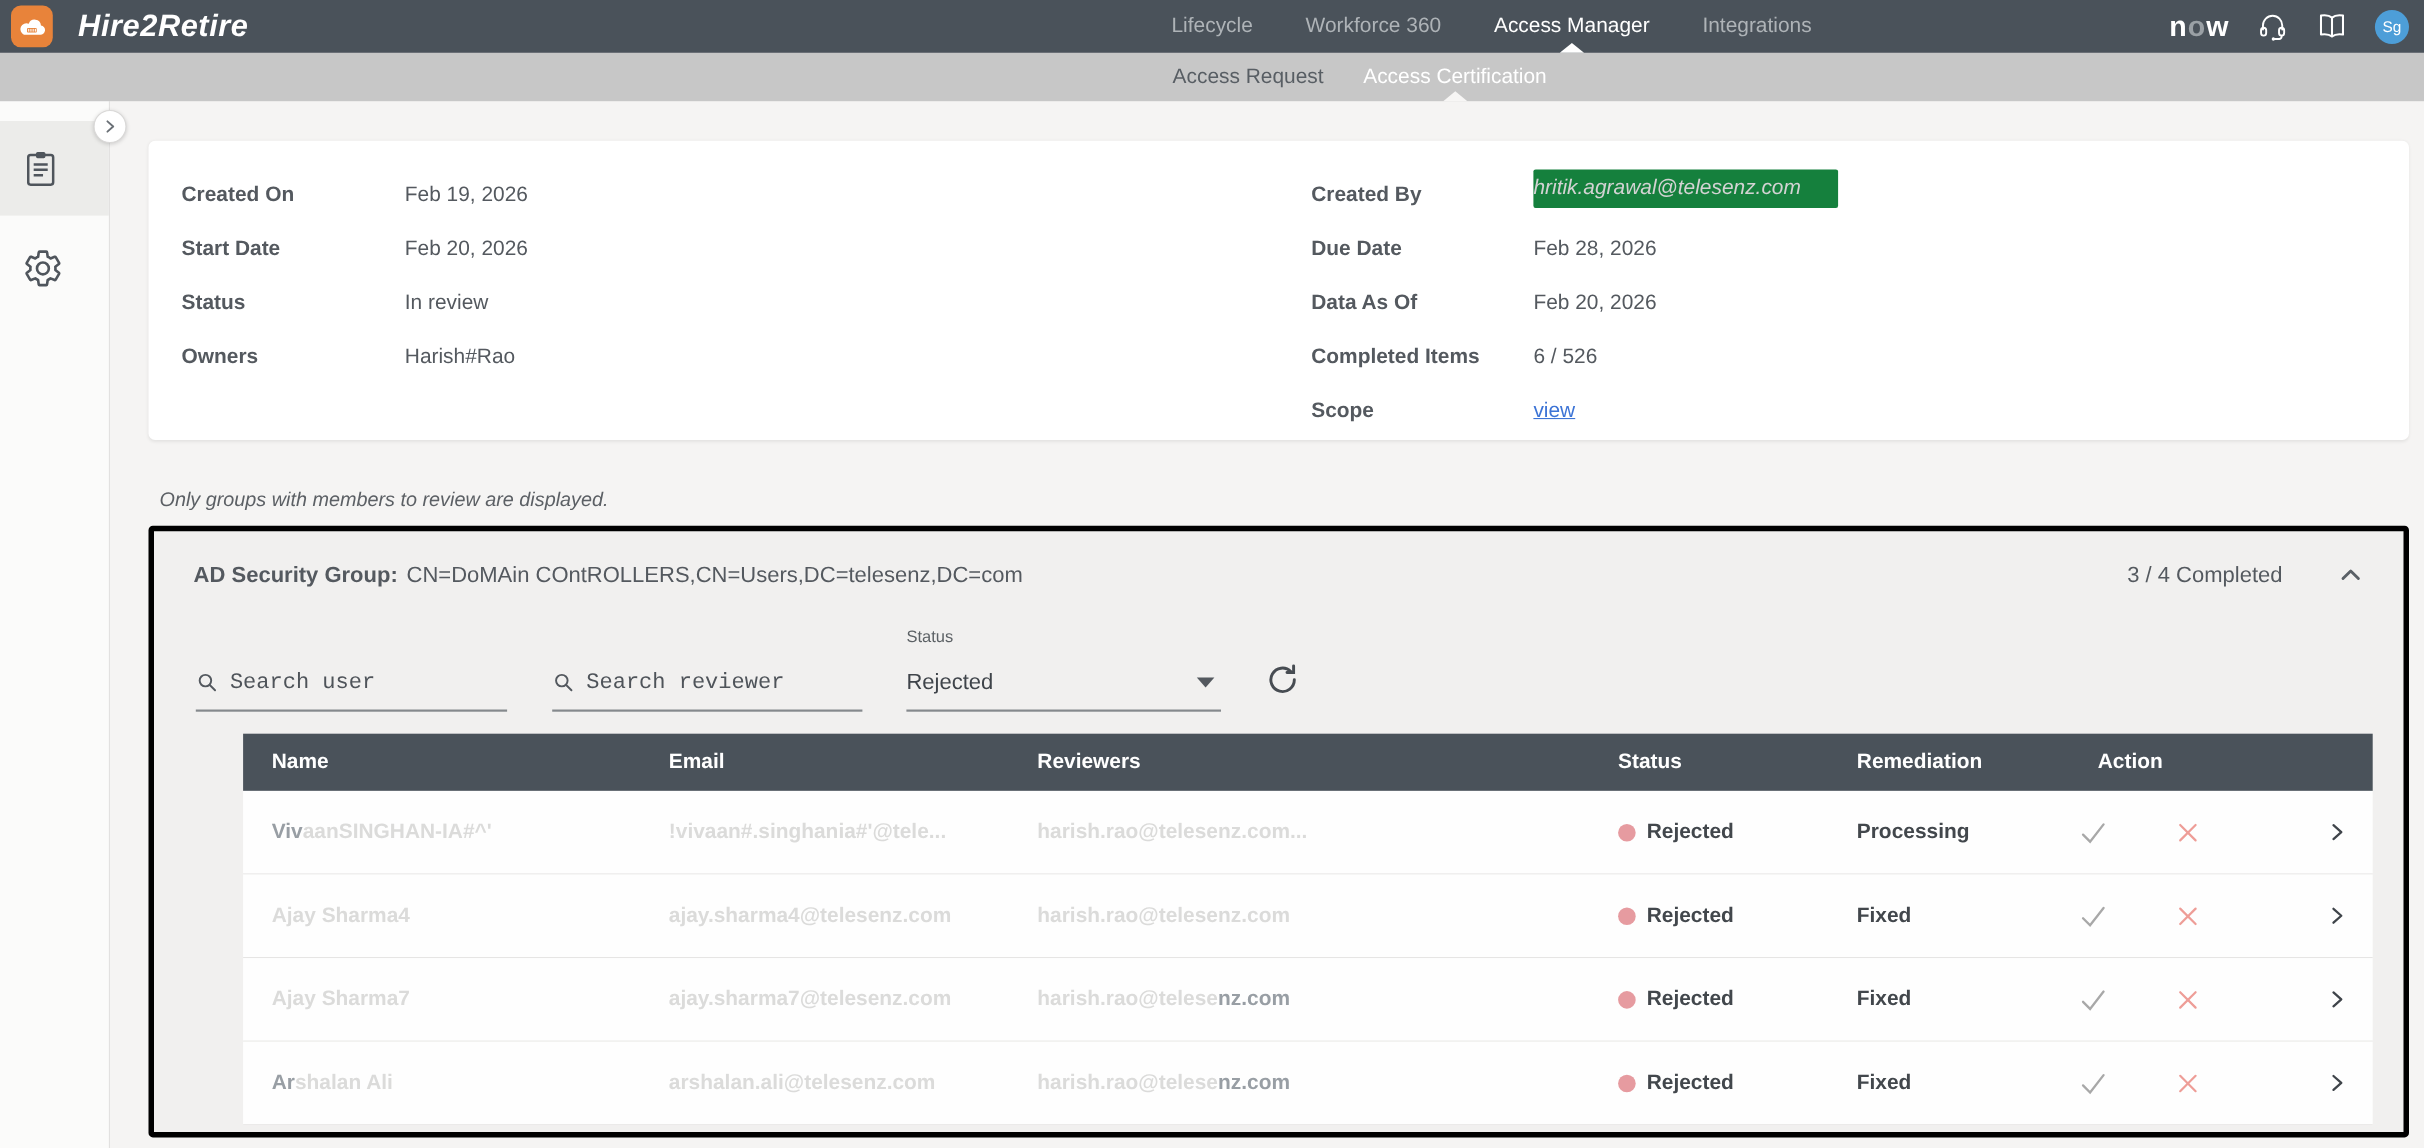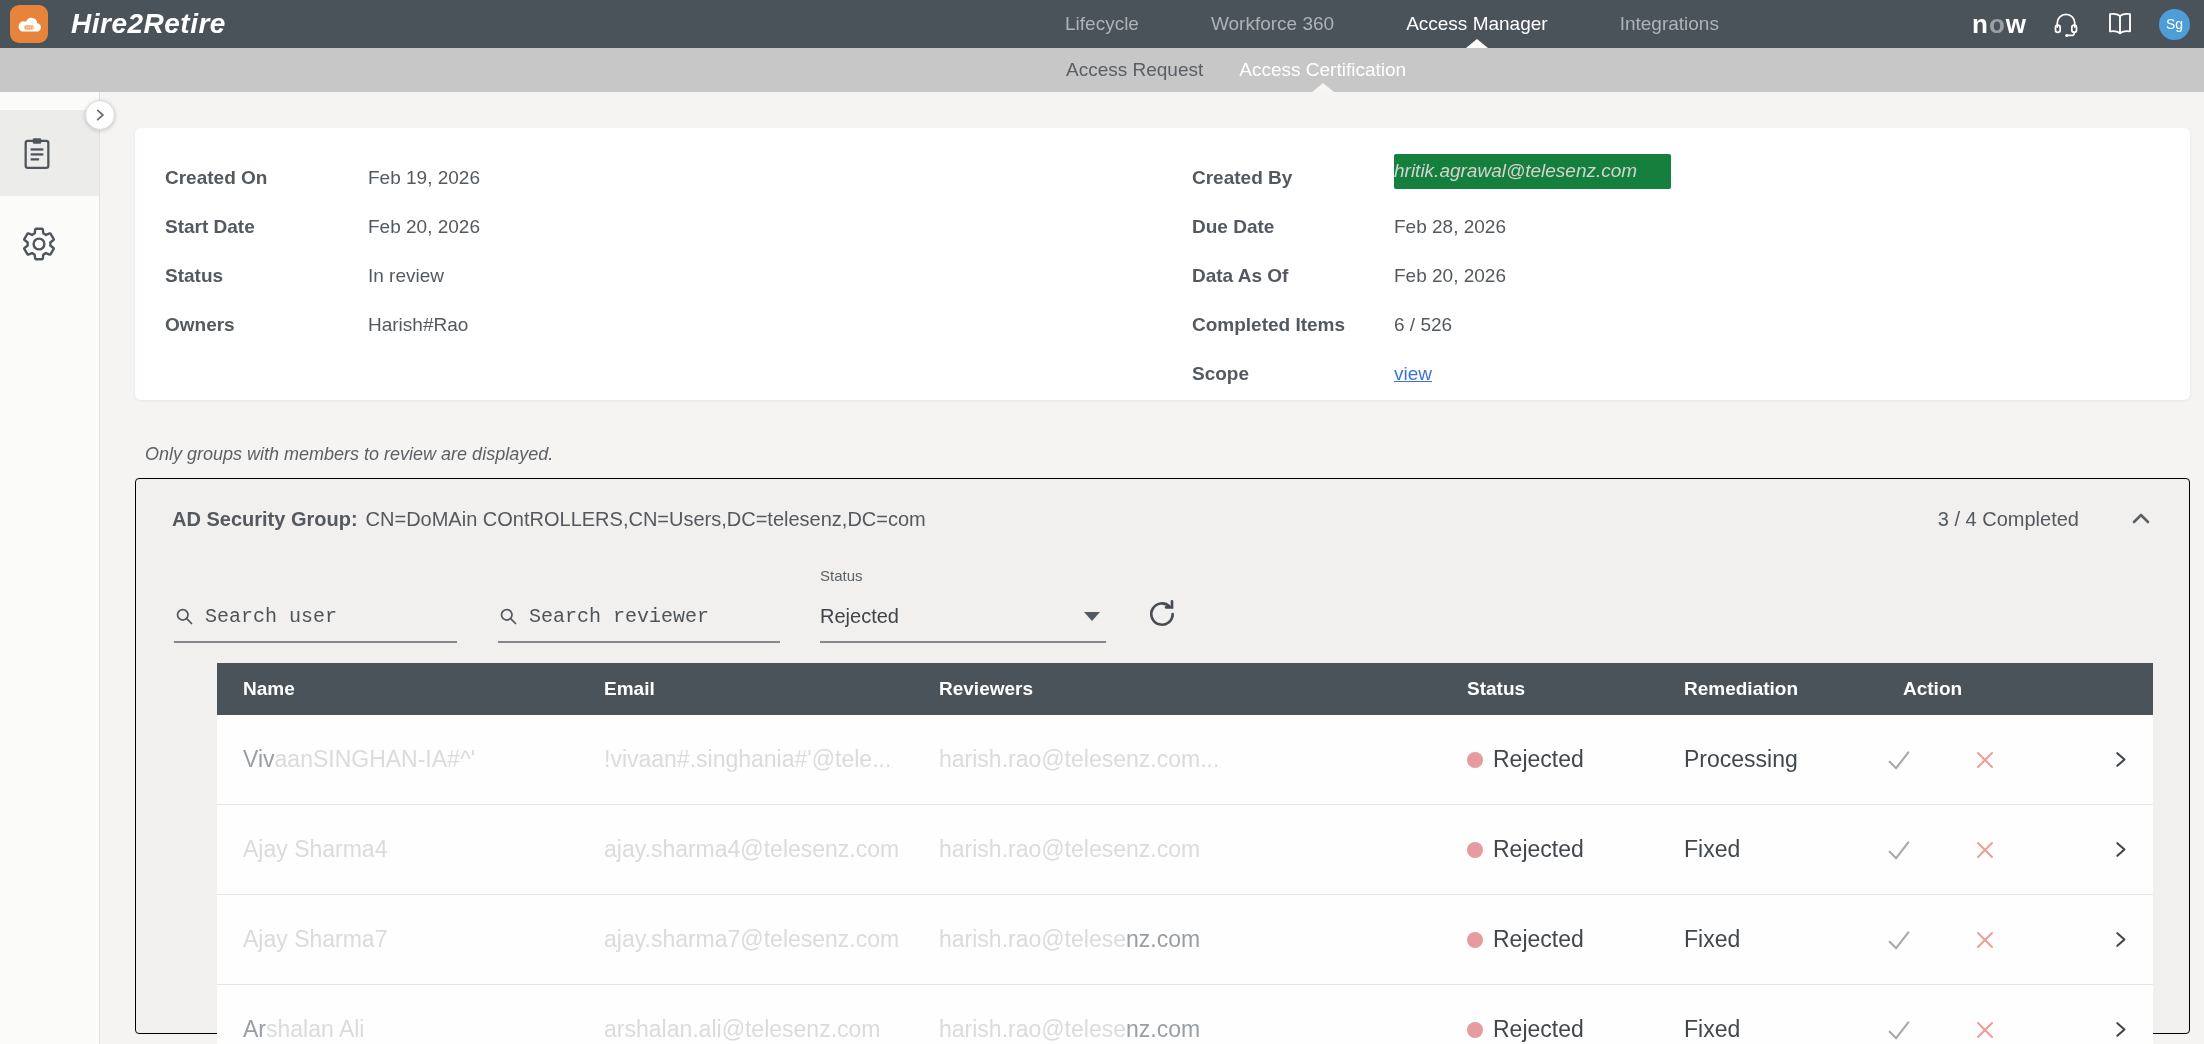--- a/index.html
+++ b/index.html
@@ -5,21 +5,21 @@
   * { margin:0; padding:0; box-sizing:border-box; }
   html,body { width:2204px; height:1044px; }
   body { font-family:"Liberation Sans", sans-serif; background:#f5f4f3; overflow:hidden; }
   .page { position:relative; width:2204px; height:1044px; }
 
   
   .topbar { position:relative; height:48px; background:#4a525a; z-index:5; }
   .brand { position:absolute; left:10px; top:0; height:48px; display:flex; align-items:center; gap:23px; }
   .logo { width:38px; height:38px; border-radius:9px; background:#e8833a; display:flex; align-items:center; justify-content:center; }
   .brand-name { color:#fff; font-size:28px; font-weight:bold; font-style:italic; letter-spacing:.5px; }
-  .topnav { position:absolute; left:1065px; top:0; height:48px; display:flex; gap:72px; align-items:flex-start; font-size:19px; }
+  .topnav { position:absolute; left:1065px; top:0; height:48px; display:flex; gap:48px; align-items:flex-start; font-size:19px; }
   .topnav .nav-item { position:relative; height:48px; display:flex; align-items:center; color:#aeb3b7; cursor:pointer; }
   .topnav .nav-item.active { color:#fff; }
   .notch-up { position:absolute; bottom:0; left:50%; transform:translateX(-50%); width:0; height:0;
               border-left:11px solid transparent; border-right:11px solid transparent; border-bottom:9px solid #fff; }
   .topbar-right { position:absolute; right:14px; top:0; height:48px; display:flex; align-items:center; gap:24px; }
   .now-logo { font-size:26px; font-weight:bold; letter-spacing:1px;margin-left:48px; }
   .now-logo .n-white { color:#fff; }
   .now-logo .n-gray { color:#9aa0a5; }
   .tb-icon { width:30px; height:30px; display:flex; align-items:center; justify-content:center; cursor:pointer; }
   .avatar { width:31px; height:31px; border-radius:50%; background:#4d9ed8; color:#fff; font-size:14px;
@@ -53,21 +53,21 @@
   .dlabel { font-weight:bold; width:203px; flex:none; }
   .dcol2 .dlabel { width:202px; }
   .dvalue.patched { color:#d3d3d3; background:#15803d; border-radius:2px; padding:6px 20px 7px 0;font-style:italic; }
   .dvalue.patched::after { content:""; display:inline-block; width:14px; }
   a.view-link { color:#3d74d6; text-decoration:underline; cursor:pointer; }
 
   .note { position:absolute; left:45px; top:352px; font-style:italic; font-size:18px; color:#5c6065; }
 
   
   .group-panel { position:absolute; left:35px; top:386px; width:2055px; height:556px; background:#f1f0ef;
-                 border:1px solid #000000; border-radius:4px; }
+                 border:5px solid #000000; border-radius:4px; }
   .group-header { display:flex; justify-content:space-between; align-items:center; padding:28px 36px 0 36px;
                   font-size:20px; color:#54595f; }
   .group-title b { margin-right:8px; }
   .group-right { display:flex; align-items:center; gap:50px; }
   .collapse-btn { background:none; border:none; cursor:pointer; display:flex; }
 
   .filters { position:relative; margin:36px 36px 0 36px; height:78px; }
   .ufield { position:absolute; top:24px; height:52px; border-bottom:2px solid #85898d; display:flex; align-items:center; }
   .f-user { left:2px; width:283px; }
   .f-reviewer { left:326px; width:282px; }
@@ -79,21 +79,21 @@
   .dd-label { position:absolute; left:648px; top:0; font-size:15px; color:#5c6165; }
   .dd-value { font-size:20px; color:#3f444a; flex:1; cursor:pointer; }
   .caret { width:0; height:0; border-left:8px solid transparent; border-right:8px solid transparent;
            border-top:9px solid #54595f; margin-right:6px; cursor:pointer; }
   .refresh-btn { position:absolute; left:972px; top:30px; width:36px; height:36px; background:none; border:none; cursor:pointer; }
 
   
   .gtable { margin:18px 36px 0 36px; width:1981px;padding-left:45px; }
   .thead, .trow { display:grid; grid-template-columns:361px 335px 540px 209px 217px 1fr; align-items:center; }
   .thead { background:#4a525a; color:#fff; height:52px; font-size:19px; font-weight:bold; }
-  .trow { background:#fefefe; height:90px; font-size:23px; border-bottom:1px solid #e6e5e4; }
+  .trow { background:#fefefe; height:76px; font-size:19px; border-bottom:1px solid #e6e5e4;font-weight:bold; }
   .cell { padding-left:26px; white-space:nowrap; overflow:hidden; }
   .cell.c-status { padding-left:14px; display:flex; align-items:center; }
   .cell.c-rem { padding-left:22px; color:#42474c; }
   .cell.c-action { padding-left:0; display:flex; align-items:center; }
   .faded { color:#dbdbda; }
   .semi { color:#989ea4; }
   .dot { width:16px; height:16px; border-radius:50%; background:#e69ba0; margin-right:10px; flex:none; }
   .status-text { color:#42474c; }
   .icon-btn { background:none; border:none; cursor:pointer; display:flex; align-items:center; }
   .btn-check { margin-left:6px; }

